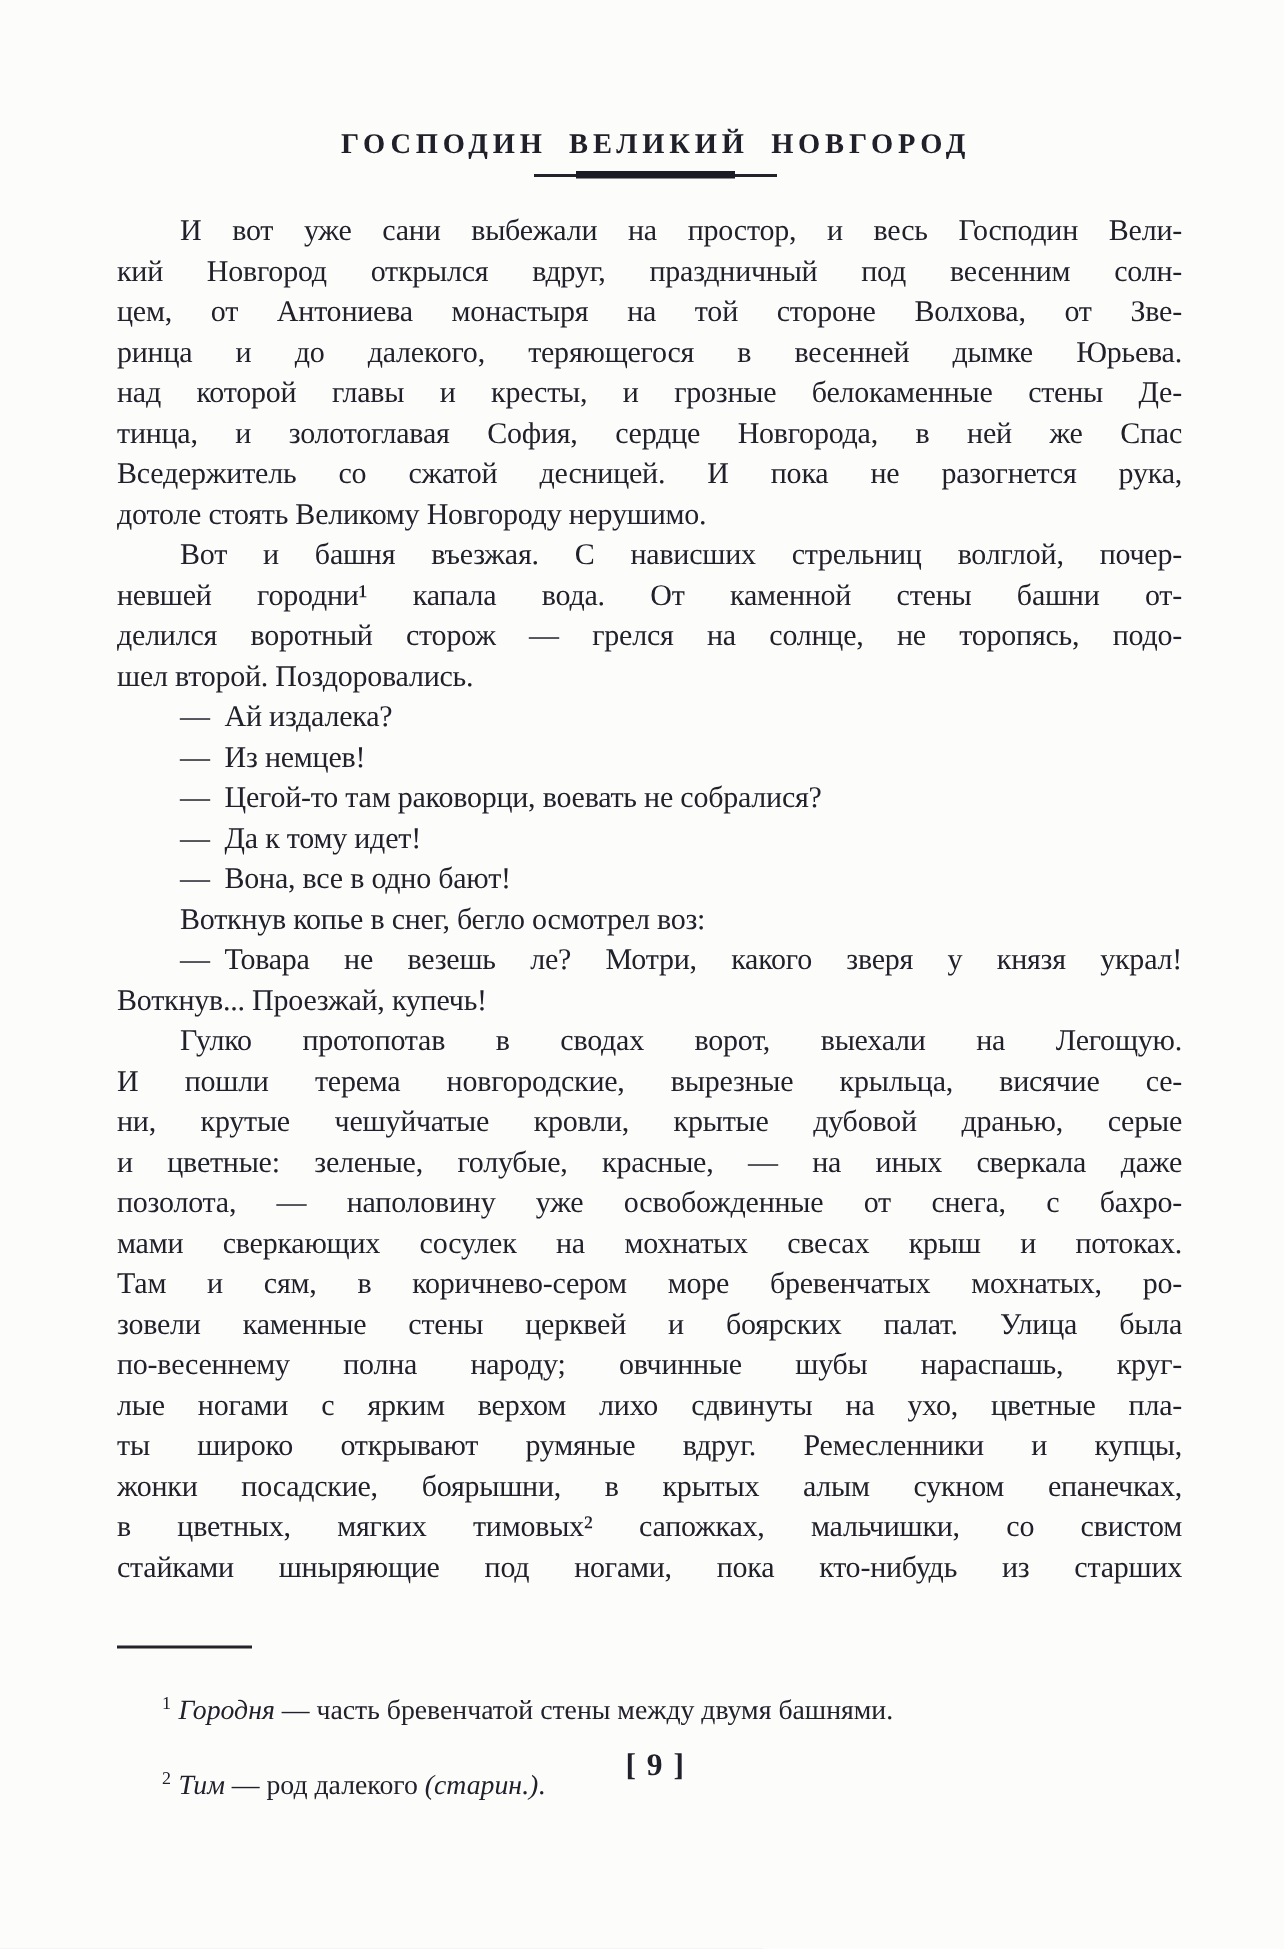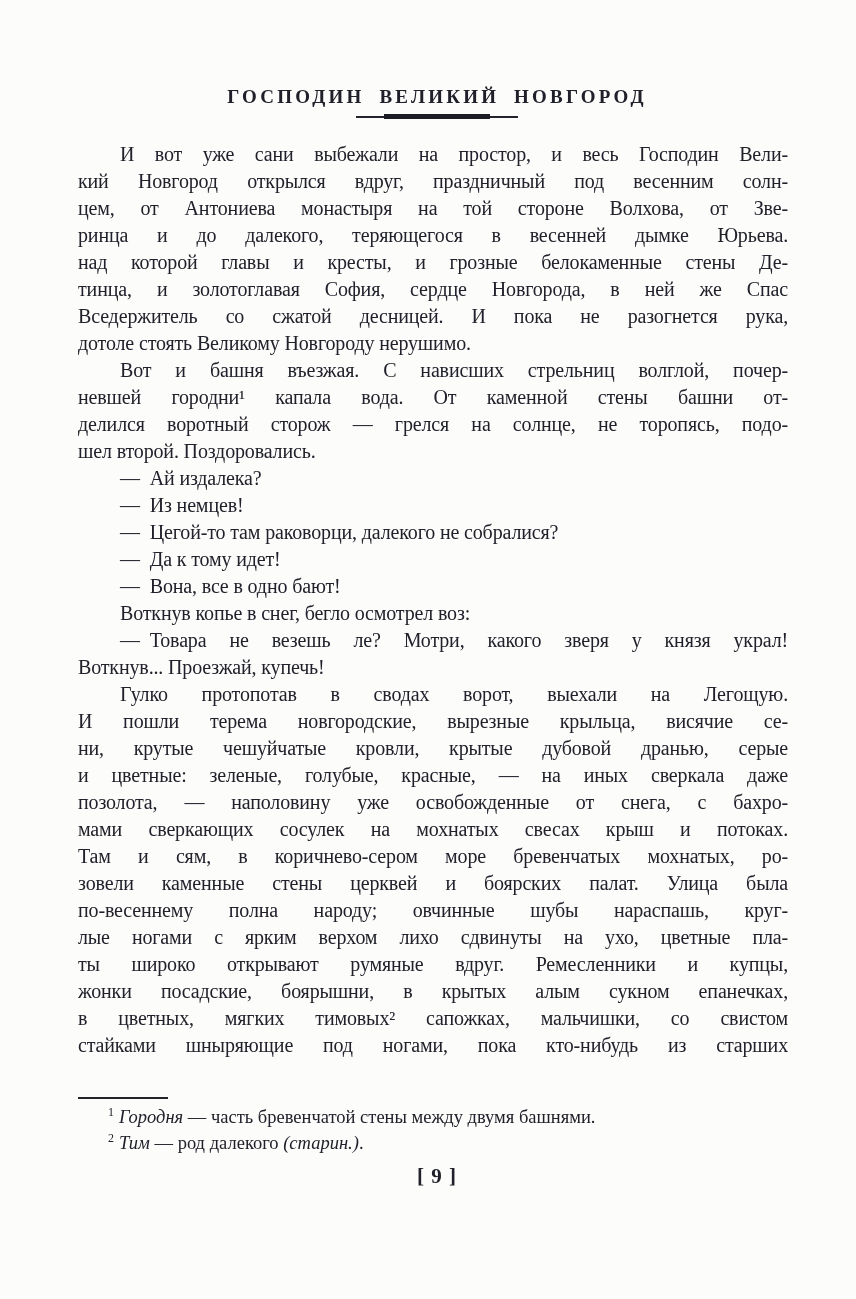--- a/index.html
+++ b/index.html
@@ -86,20 +86,21 @@
     top: 1104px;
     left: 78px;
     width: 710px;
   }
   .footnote {
     padding-left: 30px;
     height: 26px;
     line-height: 26px;
     font-size: 18.5px;
     white-space: nowrap;
+    margin-top: 24px;
   }
   .footnote sup {
     font-size: 12px;
     line-height: 0;
     margin-right: 5px;
   }
   .footnote i { font-style: italic; }
   
   .folio {
     position: absolute;
@@ -133,21 +134,21 @@
       <div class="line justify">над которой главы и кресты, и грозные белокаменные стены Де-</div>
       <div class="line justify">тинца, и золотоглавая София, сердце Новгорода, в ней же Спас</div>
       <div class="line justify">Вседержитель со сжатой десницей. И пока не разогнется рука,</div>
       <div class="line">дотоле стоять Великому Новгороду нерушимо.</div>
       <div class="line indent justify">Вот и башня въезжая. С нависших стрельниц волглой, почер-</div>
       <div class="line justify">невшей городни¹ капала вода. От каменной стены башни от-</div>
       <div class="line justify">делился воротный сторож — грелся на солнце, не торопясь, подо-</div>
       <div class="line">шел второй. Поздоровались.</div>
       <div class="line indent">— Ай издалека?</div>
       <div class="line indent">— Из немцев!</div>
-      <div class="line indent">— Цегой-то там раковорци, далекого не собралися?</div>
+      <div class="line indent">— Цегой-то там раковорци, воевать не собралися?</div>
       <div class="line indent">— Да к тому идет!</div>
       <div class="line indent">— Вона, все в одно бают!</div>
       <div class="line indent">Воткнув копье в снег, бегло осмотрел воз:</div>
       <div class="line indent justify">— Товара не везешь ле? Мотри, какого зверя у князя украл!</div>
       <div class="line">Воткнув... Проезжай, купечь!</div>
       <div class="line indent justify">Гулко протопотав в сводах ворот, выехали на Легощую.</div>
       <div class="line justify">И пошли терема новгородские, вырезные крыльца, висячие се-</div>
       <div class="line justify">ни, крутые чешуйчатые кровли, крытые дубовой дранью, серые</div>
       <div class="line justify">и цветные: зеленые, голубые, красные, — на иных сверкала даже</div>
       <div class="line justify">позолота, — наполовину уже освобожденные от снега, с бахро-</div>

